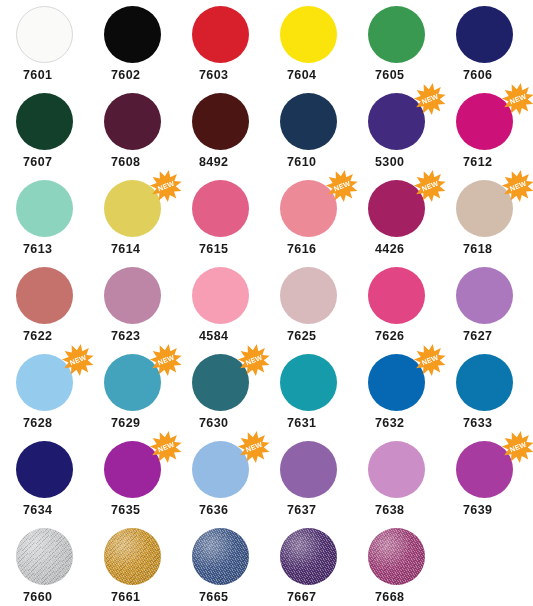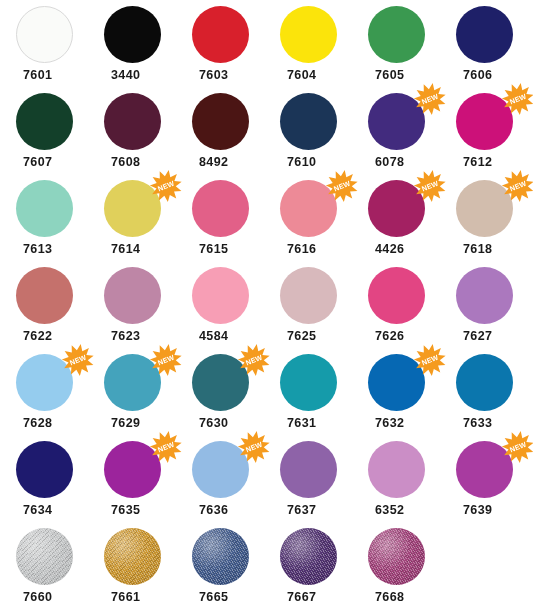--- a/index.html
+++ b/index.html
@@ -124,21 +124,21 @@
       <div class="swatch-cell">
         <div class="swatch-dot-wrap">
           <div class="swatch-dot outlined" title="7601" style="background: rgb(250, 251, 249);"></div>
         </div>
         <div class="swatch-label">7601</div>
       </div>
       <div class="swatch-cell">
         <div class="swatch-dot-wrap">
           <div class="swatch-dot" title="7602" style="background: rgb(10, 10, 10);"></div>
         </div>
-        <div class="swatch-label">3440</div>
+        <div class="swatch-label">7602</div>
       </div>
       <div class="swatch-cell">
         <div class="swatch-dot-wrap">
           <div class="swatch-dot" title="7603" style="background: rgb(216, 32, 44);"></div>
         </div>
         <div class="swatch-label">7603</div>
       </div>
       <div class="swatch-cell">
         <div class="swatch-dot-wrap">
           <div class="swatch-dot" title="7604" style="background: rgb(251, 228, 11);"></div>
@@ -186,21 +186,21 @@
       <div class="swatch-cell">
         <div class="swatch-dot-wrap">
           <div class="swatch-dot" title="7611" style="background: rgb(66, 43, 126);"></div>
           <span class="new-badge">
             <svg viewBox="0 0 40 40">
               <polygon points="23.21,1.27 25.06,9.67 32.83,5.98 29.84,14.05 38.37,15.14 31.50,20.31 38.08,25.85 29.50,26.48 32.05,34.69 24.49,30.59 22.19,38.87 18.05,31.33 11.64,37.06 12.24,28.48 3.74,29.83 8.88,22.94 1.01,19.48 9.06,16.46 4.30,9.30 12.71,11.11 12.58,2.51 18.67,8.58" fill="#F59B1E"></polygon>
               <text x="20" y="23" text-anchor="middle" class="new-badge-text" transform="rotate(-22 20 20)">NEW</text>
             </svg>
           </span>
         </div>
-        <div class="swatch-label">6078</div>
+        <div class="swatch-label">5300</div>
       </div>
       <div class="swatch-cell">
         <div class="swatch-dot-wrap">
           <div class="swatch-dot" title="7612" style="background: rgb(204, 17, 121);"></div>
           <span class="new-badge">
             <svg viewBox="0 0 40 40">
               <polygon points="23.21,1.27 25.06,9.67 32.83,5.98 29.84,14.05 38.37,15.14 31.50,20.31 38.08,25.85 29.50,26.48 32.05,34.69 24.49,30.59 22.19,38.87 18.05,31.33 11.64,37.06 12.24,28.48 3.74,29.83 8.88,22.94 1.01,19.48 9.06,16.46 4.30,9.30 12.71,11.11 12.58,2.51 18.67,8.58" fill="#F59B1E"></polygon>
               <text x="20" y="23" text-anchor="middle" class="new-badge-text" transform="rotate(-22 20 20)">NEW</text>
             </svg>
           </span>
@@ -404,21 +404,21 @@
       <div class="swatch-cell">
         <div class="swatch-dot-wrap">
           <div class="swatch-dot" title="7637" style="background: rgb(142, 99, 168);"></div>
         </div>
         <div class="swatch-label">7637</div>
       </div>
       <div class="swatch-cell">
         <div class="swatch-dot-wrap">
           <div class="swatch-dot" title="7638" style="background: rgb(203, 142, 198);"></div>
         </div>
-        <div class="swatch-label">6352</div>
+        <div class="swatch-label">7638</div>
       </div>
       <div class="swatch-cell">
         <div class="swatch-dot-wrap">
           <div class="swatch-dot" title="7639" style="background: rgb(168, 59, 160);"></div>
           <span class="new-badge">
             <svg viewBox="0 0 40 40">
               <polygon points="23.21,1.27 25.06,9.67 32.83,5.98 29.84,14.05 38.37,15.14 31.50,20.31 38.08,25.85 29.50,26.48 32.05,34.69 24.49,30.59 22.19,38.87 18.05,31.33 11.64,37.06 12.24,28.48 3.74,29.83 8.88,22.94 1.01,19.48 9.06,16.46 4.30,9.30 12.71,11.11 12.58,2.51 18.67,8.58" fill="#F59B1E"></polygon>
               <text x="20" y="23" text-anchor="middle" class="new-badge-text" transform="rotate(-22 20 20)">NEW</text>
             </svg>
           </span>

